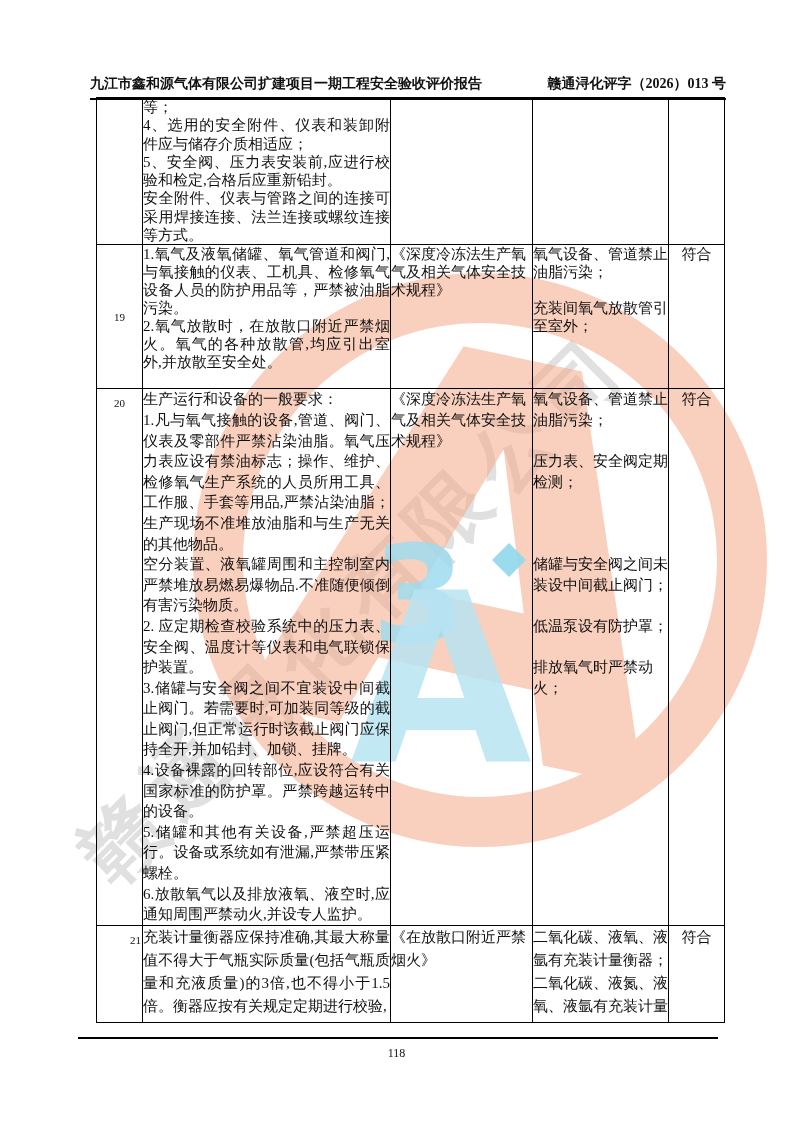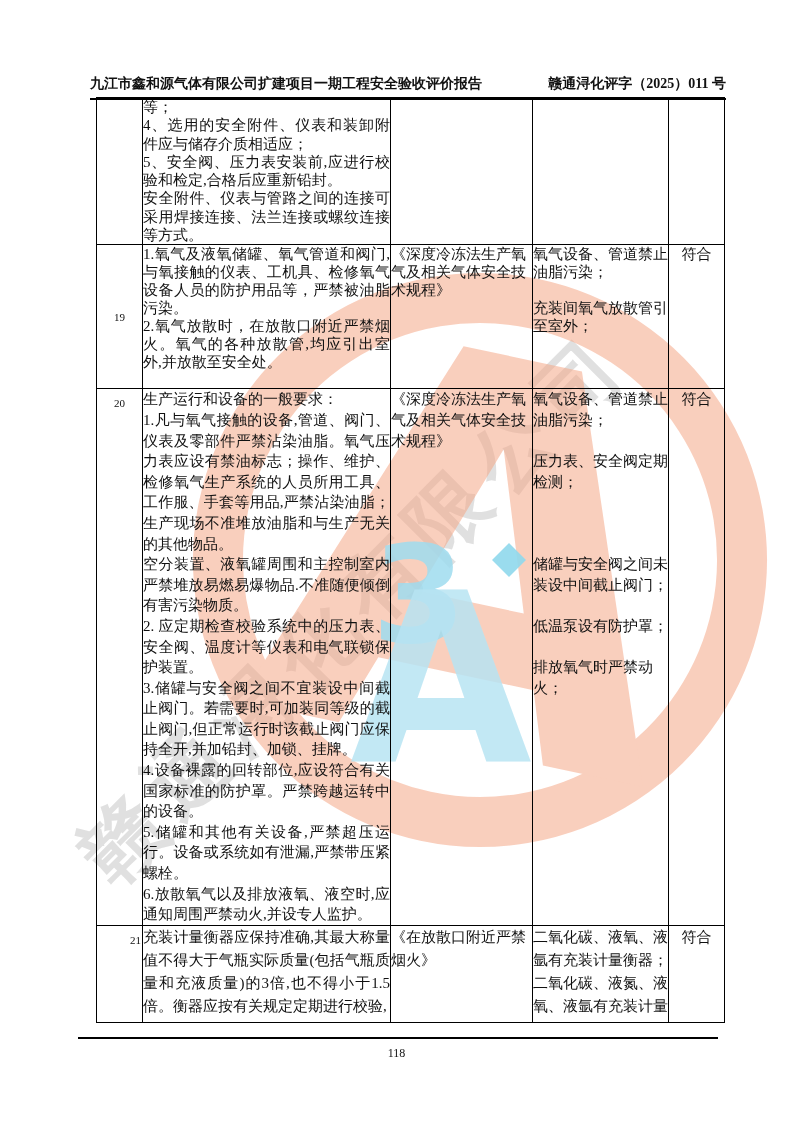--- a/index.html
+++ b/index.html
@@ -75,21 +75,21 @@
         <text x="0" y="188" text-anchor="middle" font-family="DejaVu Sans, sans-serif" font-weight="bold" font-size="540" fill="#f5a888">A</text>
       </g>
     </svg>
     <div class="wm-blue-3">3</div>
     <div class="wm-blue-a">A</div>
     <div class="wm-blue-diamond"></div>
   </div>
 
   <div class="header">
     <span>九江市鑫和源气体有限公司扩建项目一期工程安全验收评价报告</span>
-    <span>赣通浔化评字（2025）011 号</span>
+    <span>赣通浔化评字（2026）013 号</span>
   </div>
 
   <table class="doc">
     <colgroup>
       <col style="width:46px">
         <col style="width:248px">
         <col style="width:142px">
         <col style="width:136px">
         <col style="width:56px">
     </colgroup>

